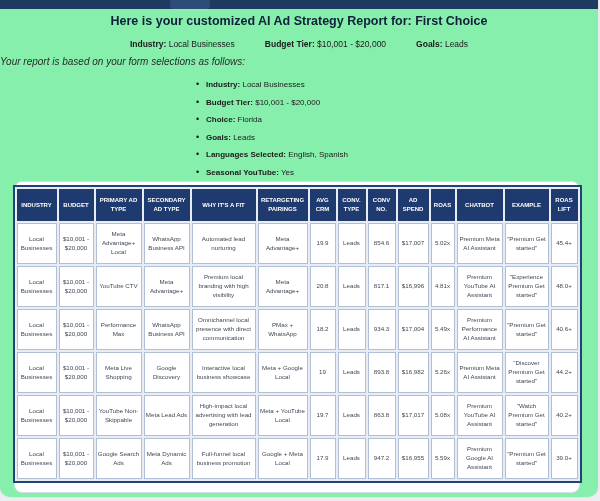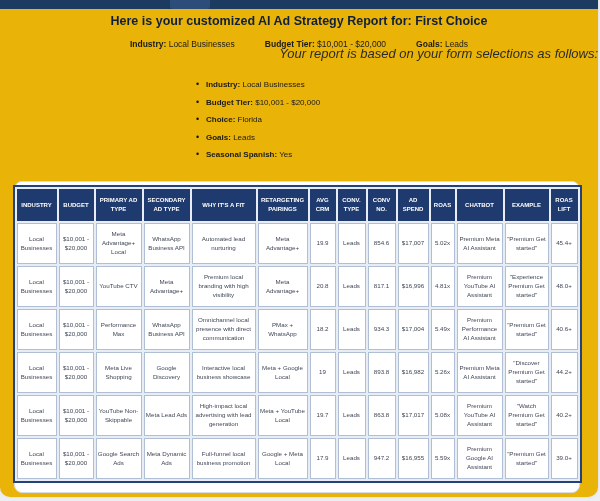--- a/index.html
+++ b/index.html
@@ -6,21 +6,21 @@
   html, body { width: 600px; height: 501px; }
   body {
     background: #eceef2;
     font-family: "Liberation Sans", sans-serif;
     position: relative;
     overflow: hidden;
   }
   .page {
     position: absolute; top: 0; left: 0;
     width: 598px; height: 497px;
-    background: #eab308;
+    background: #86efac;
     border-radius: 0 0 10px 10px;
     box-shadow: 0 0 3px rgba(0,0,0,0.08);
   }
   .top-bar {
     position: absolute; top: 0; left: 0;
     width: 100%; height: 9px;
     background: #1d3a60;
   }
   .top-bar-tab {
     position: absolute; top: 0; left: 170px;
@@ -34,23 +34,23 @@
     font-size: 12.5px; font-weight: bold;
     color: #10203a;
   }
   .summary-row {
     position: absolute; top: 39px; left: 0; width: 100%;
     display: flex; justify-content: center; gap: 30px;
     font-size: 8.5px; color: #1b1b1b;
   }
   .summary-row b { font-weight: bold; }
   .form-note {
-    position: absolute; top: 46px; left: 0; width: 100%;
-    text-align: right; font-style: italic;
-    font-size: 13px; color: #2b2b2b;
+    position: absolute; top: 56px; left: 0; width: 100%;
+    text-align: left; font-style: italic;
+    font-size: 10px; color: #2b2b2b;
   }
   .selections-list {
     position: absolute; top: 80px; left: 196px;
     list-style: none;
     font-size: 8px; color: #1b1b1b;
   }
   .selections-list li {
     margin-bottom: 8.5px;
     position: relative;
     padding-left: 10px;
@@ -117,21 +117,22 @@
       <span><b>Goals:</b> Leads</span>
     </div>
 
   <div class="form-note">Your report is based on your form selections as follows:</div>
 
   <ul class="selections-list" id="selections-list">
       <li><b>Industry:</b> Local Businesses</li>
       <li><b>Budget Tier:</b> $10,001 - $20,000</li>
       <li><b>Choice:</b> Florida</li>
       <li><b>Goals:</b> Leads</li>
-      <li><b>Seasonal Spanish:</b> Yes</li>
+      <li><b>Languages Selected:</b> English, Spanish</li>
+      <li><b>Seasonal YouTube:</b> Yes</li>
     </ul>
 
   <div class="table-wrap">
     <table class="report">
       <colgroup>
         <col class="c1">
           <col class="c2">
           <col class="c3">
           <col class="c4">
         <col class="c5">

